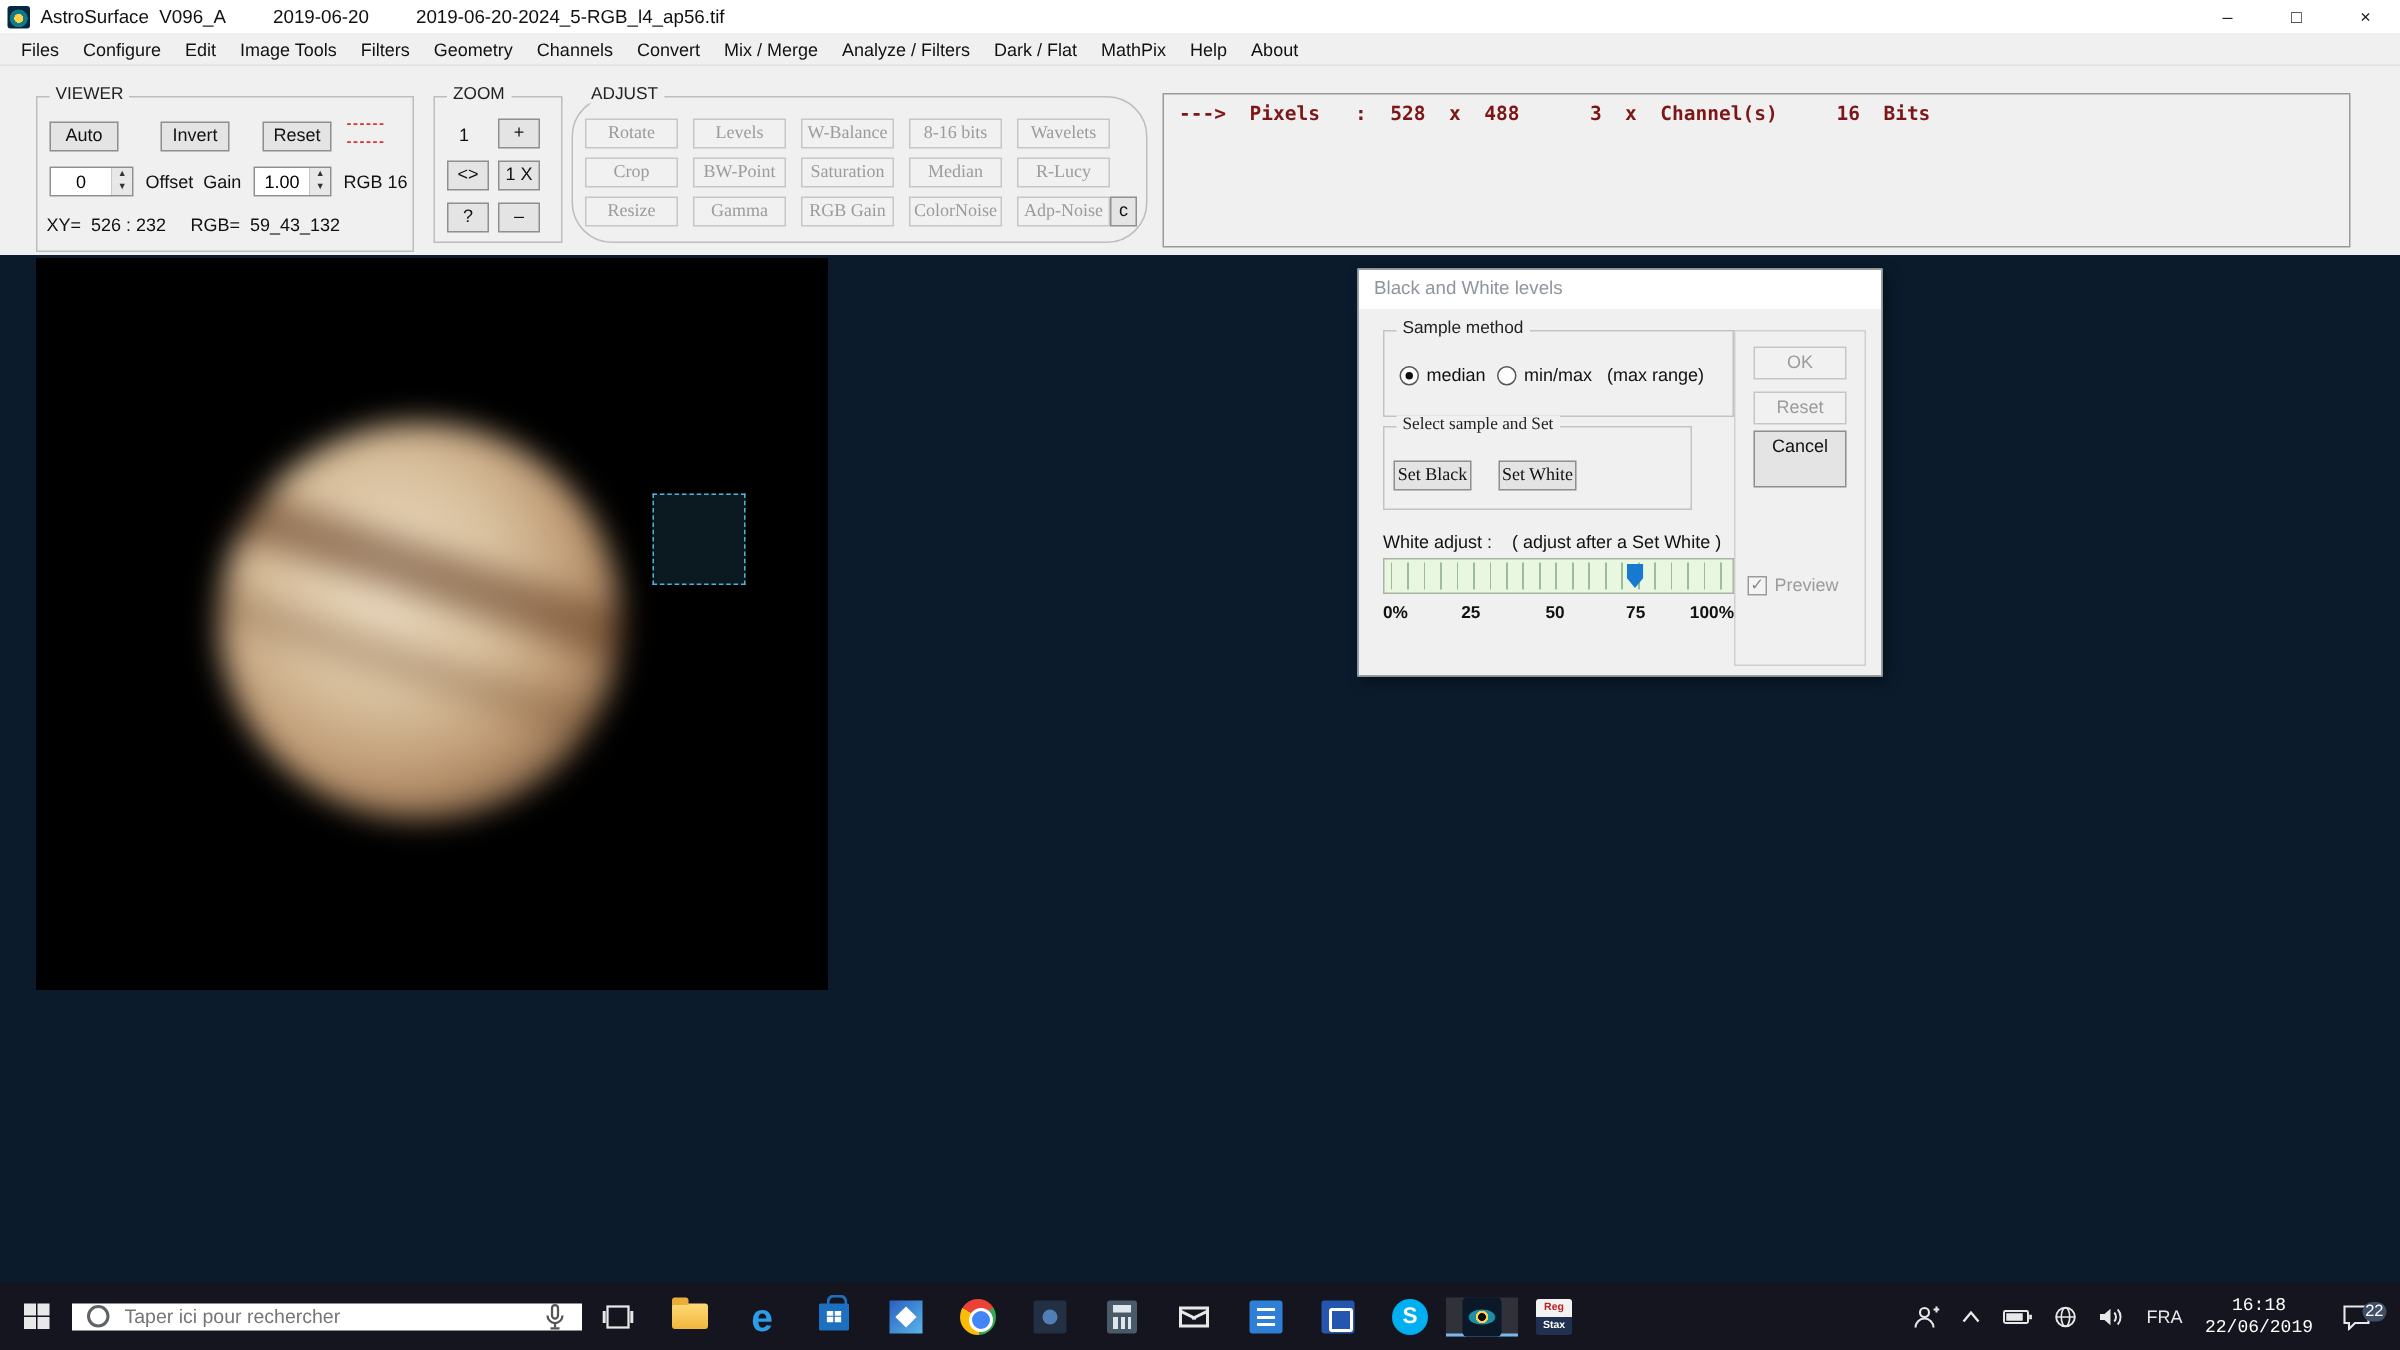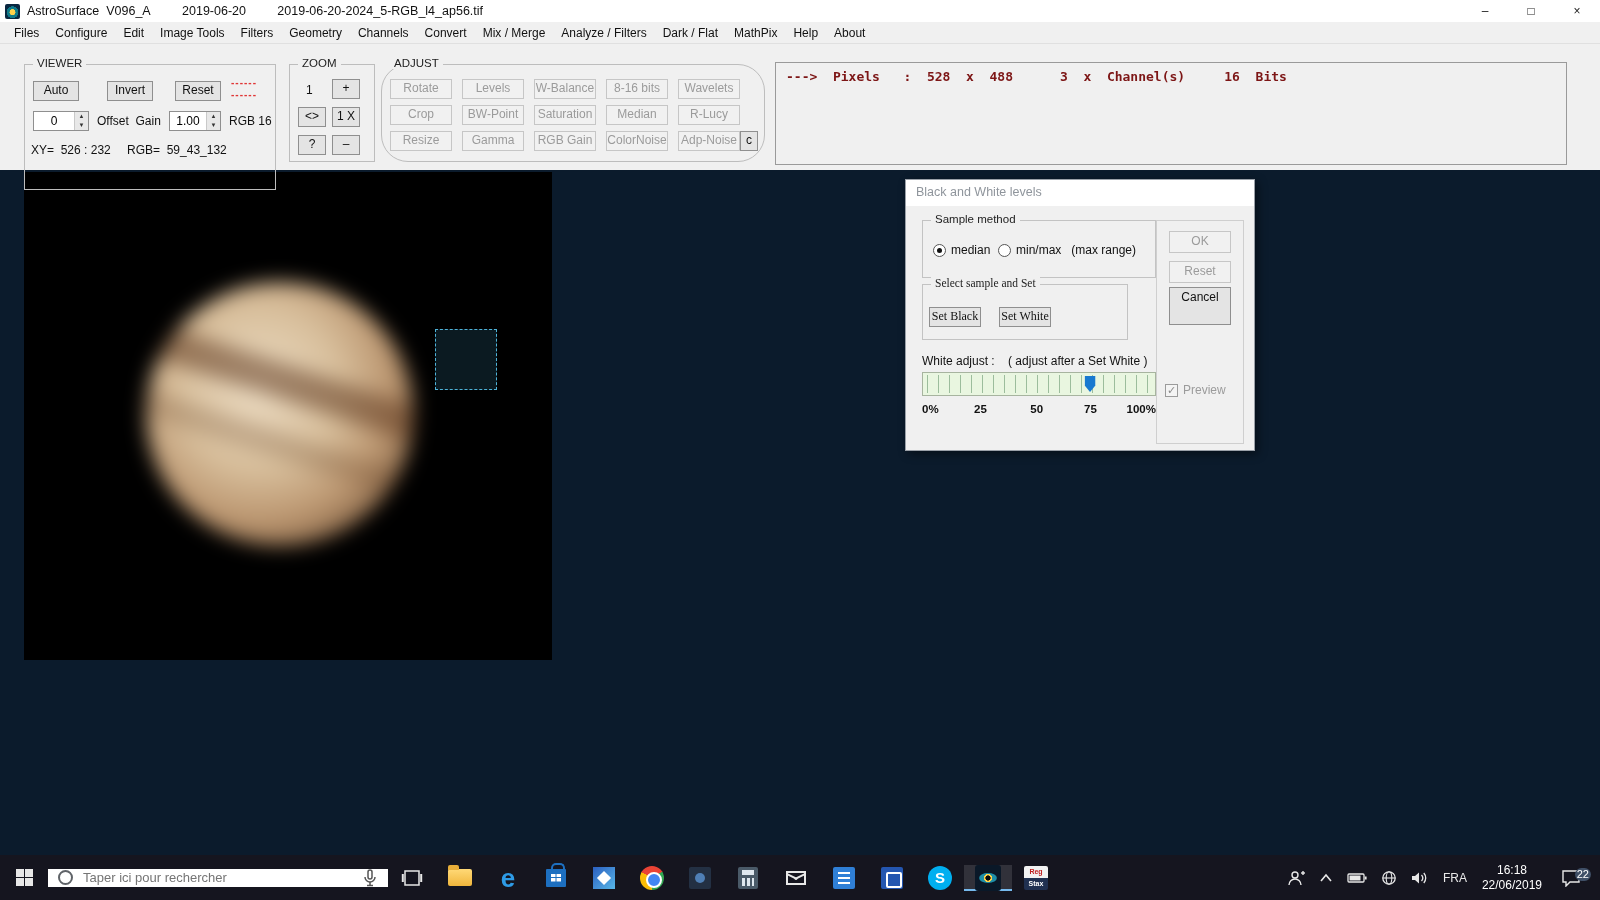--- a/index.html
+++ b/index.html
@@ -101,21 +101,21 @@
   .appblue2::after { content:""; position:absolute; left:5px; top:5px; width:12px; height:12px; border:2px solid #fff; border-radius:2px; }
   .skype { width:24px; height:24px; border-radius:50%; background:#00aff0; color:#fff; font-weight:bold; font-size:15px; display:flex; align-items:center; justify-content:center; }
   .astro-ico { width:26px; height:26px; border-radius:3px; background:#0a1828; position:relative; }
   .astro-ico::after { content:""; position:absolute; left:4px; top:8px; width:18px; height:10px; border-radius:50%;
     background:radial-gradient(circle at 50% 50%, #0a0a0a 0 24%, #ffd24a 26% 40%, #1e8fa8 42% 75%, #0a4a60 100%); }
   .registax { width:24px; height:24px; border-radius:2px; overflow:hidden; display:flex; flex-direction:column; }
   .registax .rtop { flex:1; background:#f2f2f2; color:#c02020; font-size:7px; font-weight:bold; text-align:center; line-height:12px; }
   .registax .rbot { flex:1; background:#203050; color:#fff; font-size:7px; font-weight:bold; text-align:center; line-height:12px; }
   .tray { margin-left:auto; display:flex; align-items:center; }
   .tray-item { display:flex; align-items:center; justify-content:center; height:100%; padding:0 7px; color:#e8e8e8; position:relative; }
-  .clockblk { text-align:center; color:#fff; font-size:12px; line-height:15px; padding:0 8px; }
+  .clockblk { text-align:center; color:#fff; font-size:12px; line-height:15px; padding:0 8px;font-family:Liberation Mono, monospace; }
   .badge { position:absolute; right:1px; bottom:6px; min-width:15px; height:13px; border-radius:7px; background:#3f4f66; color:#fff; font-size:11px; line-height:13px; text-align:center; padding:0 2px; }
   .show-desktop { width:8px; border-left:1px solid #3a3a46; flex:none; }
   svg.tico { display:block; }
 </style>
 </head>
 <body>
 
 <div id="screen">
 
   <div class="titlebar">
@@ -144,21 +144,21 @@
     <span class="menu-item">Mix / Merge</span>
     <span class="menu-item">Analyze / Filters</span>
     <span class="menu-item">Dark / Flat</span>
     <span class="menu-item">MathPix</span>
     <span class="menu-item">Help</span>
     <span class="menu-item">About</span>
   </div>
 
   <div class="toolbar">
 
-    <div class="groupbox" style="left:24px; top:20px; width:252px; height:126px;">
+    <div class="groupbox" style="left:24px; top:20px; width:252px; height:104px;">
       <span class="gb-label">VIEWER</span>
       <div class="btn" style="left:8px; top:16px; width:46px;">Auto</div>
       <div class="btn" style="left:82px; top:16px; width:46px;">Invert</div>
       <div class="btn" style="left:150px; top:16px; width:46px;">Reset</div>
       <div class="dashes" style="left:206px; top:12px;">------</div>
       <div class="dashes" style="left:206px; top:24px;">------</div>
 
       <div class="spinner" style="left:8px; top:46px; width:56px;">
         <input value="0" style="">
         <div class="spin-arrows">
@@ -185,21 +185,21 @@
       <span class="label-sm" style="left:16px; top:18px;">1</span>
       <div class="btn" style="left:42px; top:14px; width:28px;">+</div>
       <div class="btn" style="left:8px; top:42px; width:28px;">&lt;&gt;</div>
       <div class="btn" style="left:42px; top:42px; width:28px;">1 X</div>
       <div class="btn" style="left:8px; top:70px; width:28px;">?</div>
       <div class="btn" style="left:42px; top:70px; width:28px;">–</div>
     </div>
 
     <div class="groupbox" style="left:381px; top:20px; width:384px; height:98px;border-radius:27px;">
       <span class="gb-label">ADJUST</span>
-      <div style="position:absolute; left:8px; top:14px; display:grid; grid-template-columns:repeat(5,62px); grid-auto-rows:20px; column-gap:10px; row-gap:6px;">
+      <div style="position:absolute; left:8px; top:14px; display:grid; grid-template-columns:repeat(5,62px); grid-auto-rows:20px; column-gap:10px; row-gap:6px;font-family:Liberation Serif, serif;">
         <div class="btn dis" style="position:static;">Rotate</div>
         <div class="btn dis" style="position:static;">Levels</div>
         <div class="btn dis" style="position:static;">W-Balance</div>
         <div class="btn dis" style="position:static;">8-16 bits</div>
         <div class="btn dis" style="position:static;">Wavelets</div>
         <div class="btn dis" style="position:static;">Crop</div>
         <div class="btn dis" style="position:static;">BW-Point</div>
         <div class="btn dis" style="position:static;">Saturation</div>
         <div class="btn dis" style="position:static;">Median</div>
         <div class="btn dis" style="position:static;">R-Lucy</div>

